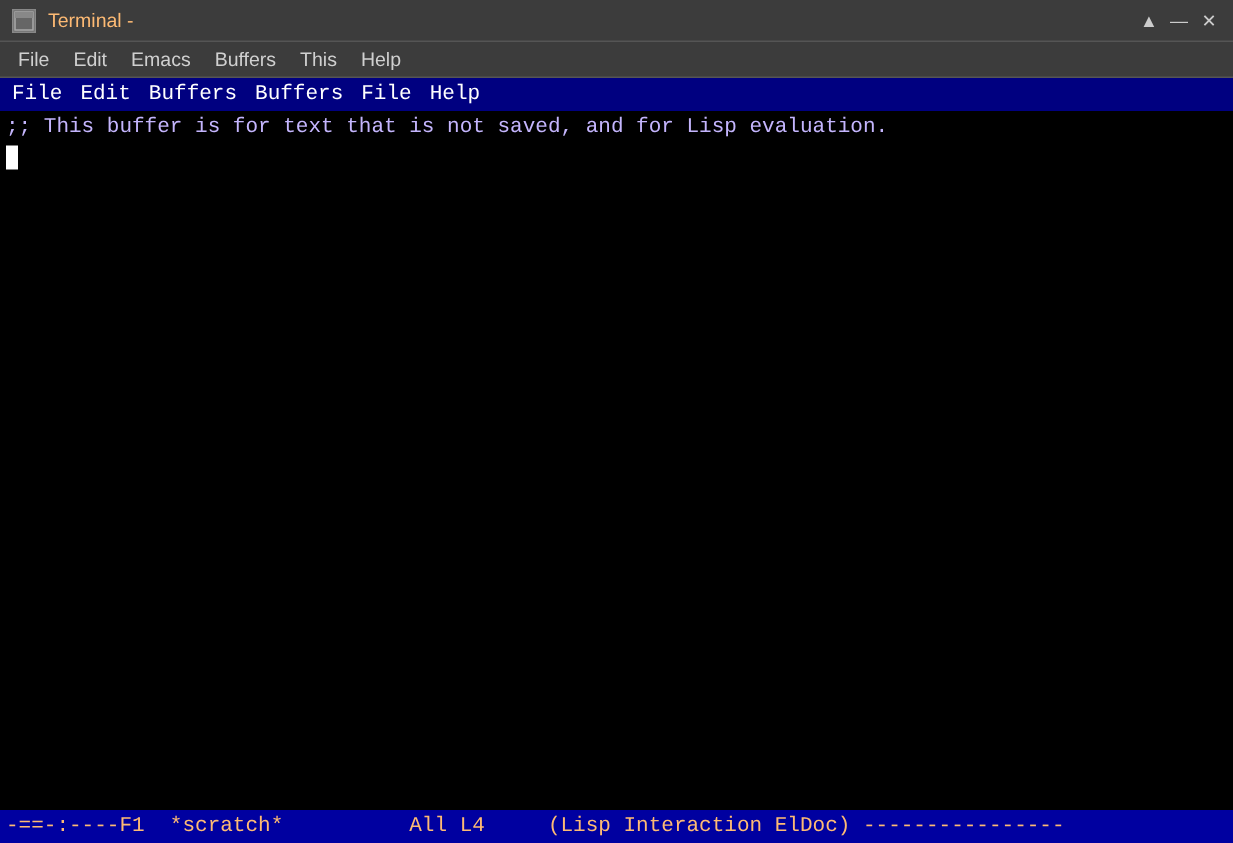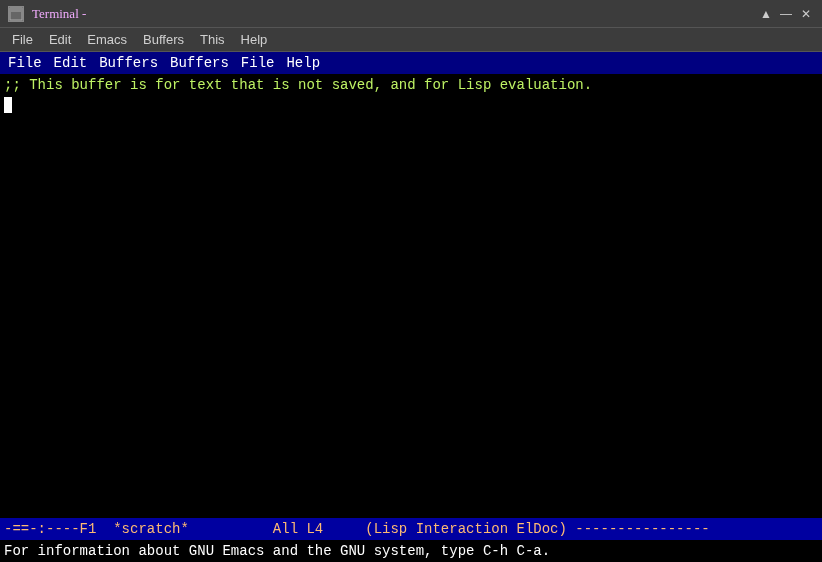--- a/index.html
+++ b/index.html
@@ -42,23 +42,23 @@
       border: 1px solid #888;
       margin-right: 8px;
       display: flex;
       align-items: center;
       justify-content: center;
       font-size: 9px;
       color: #ccc;
     }
 
     #title-text {
-      color: #f0abfc;
+      color: #fdba74;
       font-size: 13px;
-      font-family: Liberation Serif, serif;
+      font-family: Liberation Sans, sans-serif;
     }
 
     #window-controls {
       display: flex;
       align-items: center;
       gap: 4px;
     }
 
     .win-btn {
       width: 16px;
@@ -120,21 +120,21 @@
 
     
     #emacs-editor {
       flex: 1;
       background: #000000;
       padding: 2px 4px;
       overflow: hidden;
     }
 
     .emacs-line {
-      color: #bef264;
+      color: #c4b5fd;
       font-size: 14px;
       font-family: 'Courier New', Courier, monospace;
       line-height: 1.4;
       white-space: pre;
     }
 
     .cursor-line {
       position: relative;
     }
 
@@ -222,17 +222,14 @@
 
   <div id="emacs-editor">
     <div class="emacs-line">;; This buffer is for text that is not saved, and for Lisp evaluation.</div>
     <div class="emacs-line cursor-line"><span class="cursor"></span></div>
   </div>
 
   <div id="emacs-modeline">
     <span id="modeline-text">-==-:----F1  *scratch*          All L4     (Lisp Interaction ElDoc) ----------------</span>
   </div>
 
-  <div id="emacs-echo">
-    <span id="echo-text">For information about GNU Emacs and the GNU system, type C-h C-a.</span>
-  </div>
 
 </div>
 
 </body></html>

